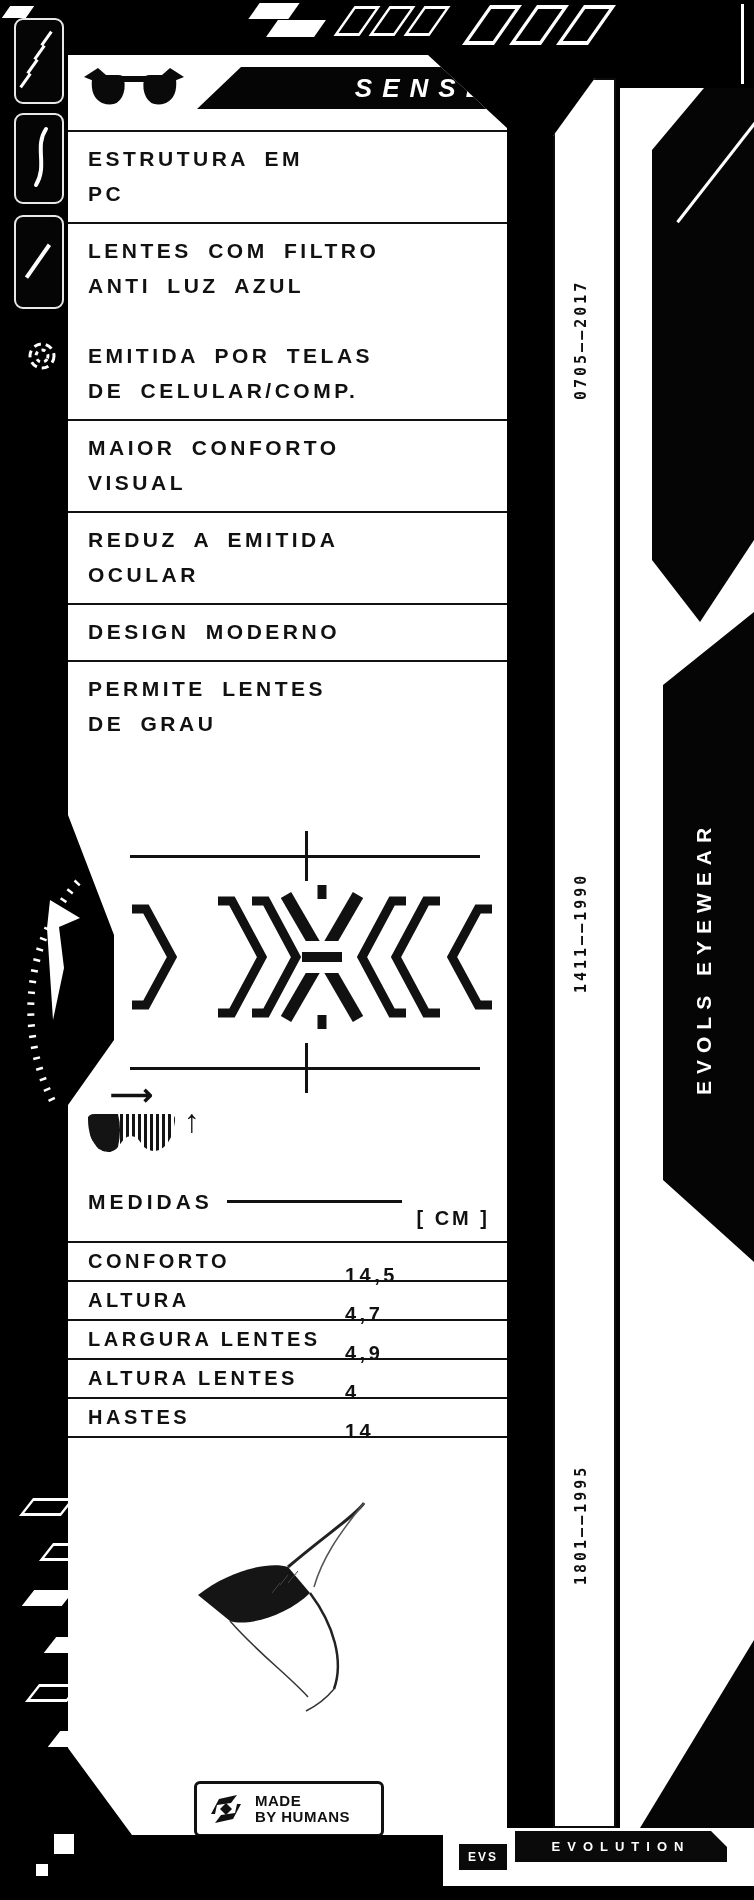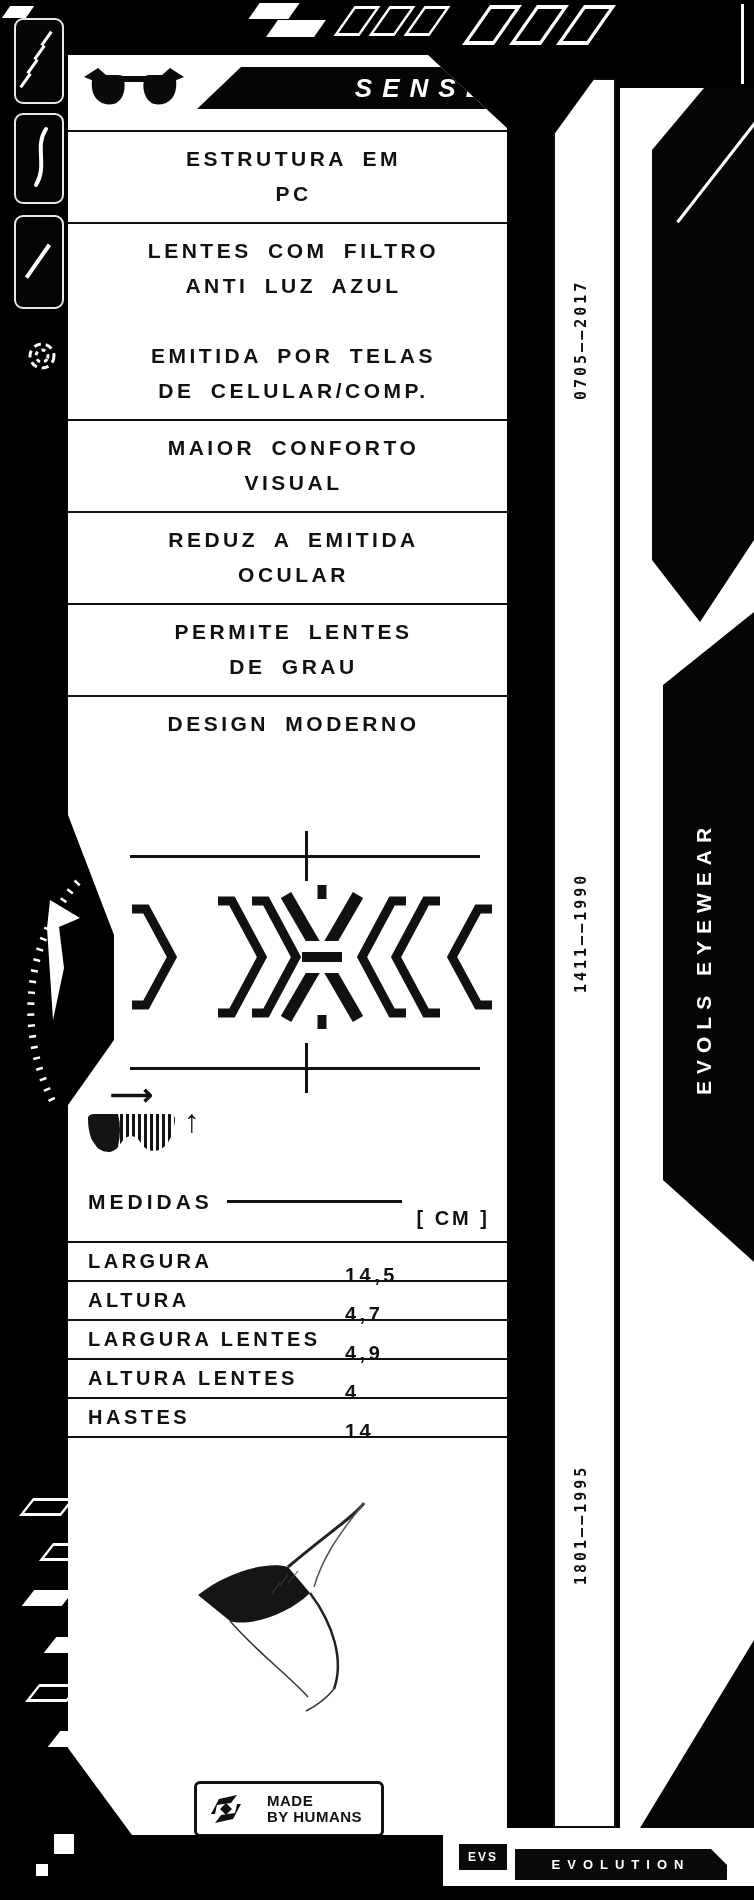--- a/index.html
+++ b/index.html
@@ -33,42 +33,42 @@
 
   .banner{left:129px;top:12px;width:310px;height:42px;background:#050505;
     clip-path:polygon(44px 0,100% 0,100% 100%,0 100%);
     display:flex;align-items:center;justify-content:flex-end;padding-right:0;}
   .banner span{color:#fff;font-weight:bold;font-style:italic;font-size:26px;
     letter-spacing:10px;margin-right:14px;}
 
   .features{left:0;right:0;top:75px;}
   .feature-row{border-top:2.5px solid #111;padding:9px 8px 11px 20px;
     font-size:21px;font-weight:bold;letter-spacing:3.5px;word-spacing:7px;
-    line-height:35px;white-space:pre-line;text-align:center;}
+    line-height:35px;white-space:pre-line;}
 
   .rule{height:2.5px;background:#111;}
   .rule-tick{width:2.5px;height:50px;background:#111;}
 
   .medidas-row{left:20px;top:1118px;width:402px;display:flex;align-items:center;}
   .medidas-label{font-size:21px;font-weight:bold;letter-spacing:4px;}
   .medidas-line{flex:1;height:2.5px;background:#111;margin:0 14px;}
   .medidas-unit{font-size:20px;font-weight:bold;letter-spacing:3px;margin-top:34px;}
   .arrow-right{left:42px;top:1022px;font-size:30px;font-weight:bold;}
   .arrow-up{left:116px;top:1048px;font-size:32px;font-weight:bold;}
 
   .spec-table{left:0;right:0;top:1186px;}
   .spec-row{position:relative;border-top:2.5px solid #111;height:37px;line-height:37px;
     font-size:20px;font-weight:bold;letter-spacing:3.5px;}
   .spec-row .lbl{padding-left:20px;}
   .spec-row .val{position:absolute;left:277px;top:14px;}
   .spec-table{border-bottom:2.5px solid #111;}
 
   .made-badge{left:126px;top:1726px;width:184px;height:50px;border:3px solid #111;
     border-radius:6px;background:#fff;display:flex;align-items:center;}
-  .made-text{margin-left:22px;font-weight:bold;font-size:15px;line-height:16px;letter-spacing:.5px;}
+  .made-text{margin-left:10px;font-weight:bold;font-size:15px;line-height:16px;letter-spacing:.5px;}
 
   
   .serial-strip{left:553px;top:78px;width:63px;height:1750px;background:#fff;
     clip-path:polygon(0 58px,42px 0,100% 0,100% 100%,0 100%);
     box-shadow:inset 0 0 0 2px #0c0c0c;}
   .vertical{writing-mode:vertical-rl;transform:rotate(180deg);}
   .serial{left:19px;width:26px;color:#111;font-family:"DejaVu Sans Mono",monospace;
     font-weight:bold;font-size:15px;letter-spacing:3px;text-align:center;}
 
   .right-col{left:620px;top:88px;width:134px;height:1740px;background:#fff;}
@@ -78,21 +78,21 @@
   .evols-panel{left:0;top:0;width:134px;height:1180px;background:#050505;
     clip-path:polygon(43px 597px,134px 524px,134px 1174px,43px 1092px);}
   .brand-text{left:72px;top:600px;height:540px;width:30px;color:#fff;font-weight:bold;
     font-size:21px;letter-spacing:7px;text-align:center;}
   .wedge-bottom{left:0;top:1550px;width:134px;height:190px;background:#050505;
     clip-path:polygon(20px 190px,134px 2px,134px 190px);}
 
   .evs-strip{left:443px;top:1828px;width:311px;height:58px;background:#fff;}
   .evs-badge{left:16px;top:16px;width:48px;height:26px;background:#0a0a0a;color:#fff;
     display:flex;align-items:center;justify-content:center;font-size:12px;font-weight:bold;letter-spacing:2px;}
-  .evolution-badge{left:72px;top:21px;width:212px;height:31px;background:#0a0a0a;color:#fff;
+  .evolution-badge{left:72px;top:3px;width:212px;height:31px;background:#0a0a0a;color:#fff;
     clip-path:polygon(0 0,calc(100% - 16px) 0,100% 16px,100% 100%,0 100%);
     display:flex;align-items:center;justify-content:center;font-size:13px;font-weight:bold;letter-spacing:7px;}
 </style>
 </head>
 <body>
 
 <div class="canvas">
 
   <div class="abs corner-mark"></div>
   <div class="abs solid-step-a"></div>
@@ -159,23 +159,23 @@
 PC</div>
       <div class="feature-row">LENTES COM FILTRO
 ANTI LUZ AZUL
 
 EMITIDA POR TELAS
 DE CELULAR/COMP.</div>
       <div class="feature-row">MAIOR CONFORTO
 VISUAL</div>
       <div class="feature-row">REDUZ A EMITIDA
 OCULAR</div>
+      <div class="feature-row">DESIGN MODERNO</div>
       <div class="feature-row">PERMITE LENTES
 DE GRAU</div>
-      <div class="feature-row">DESIGN MODERNO</div>
     </div>
 
     <div class="abs rule" style="left:62px;top:800px;width:350px;"></div>
     <div class="abs rule-tick" style="left:237px;top:776px;"></div>
 
     <svg class="abs" style="left:58px;top:826px;" width="372" height="152">
       <g fill="none" stroke="#111" stroke-width="9">
         <path d="M160,14 L232,138" stroke-width="12"></path>
         <path d="M232,14 L160,138" stroke-width="12"></path>
       </g>
@@ -210,21 +210,21 @@
     <span class="abs arrow-up">↑</span>
 
     <div class="abs medidas-row">
       <span class="medidas-label">MEDIDAS</span>
       <span class="medidas-line"></span>
       <span class="medidas-unit">[ CM ]</span>
     </div>
 
     <div class="abs spec-table">
       <div class="spec-row">
-        <span class="lbl">LARGURA</span>
+        <span class="lbl">CONFORTO</span>
         <span class="val">14,5</span>
       </div>
       <div class="spec-row">
         <span class="lbl">ALTURA</span>
         <span class="val">4,7</span>
       </div>
       <div class="spec-row">
         <span class="lbl">LARGURA LENTES</span>
         <span class="val">4,9</span>
       </div>

